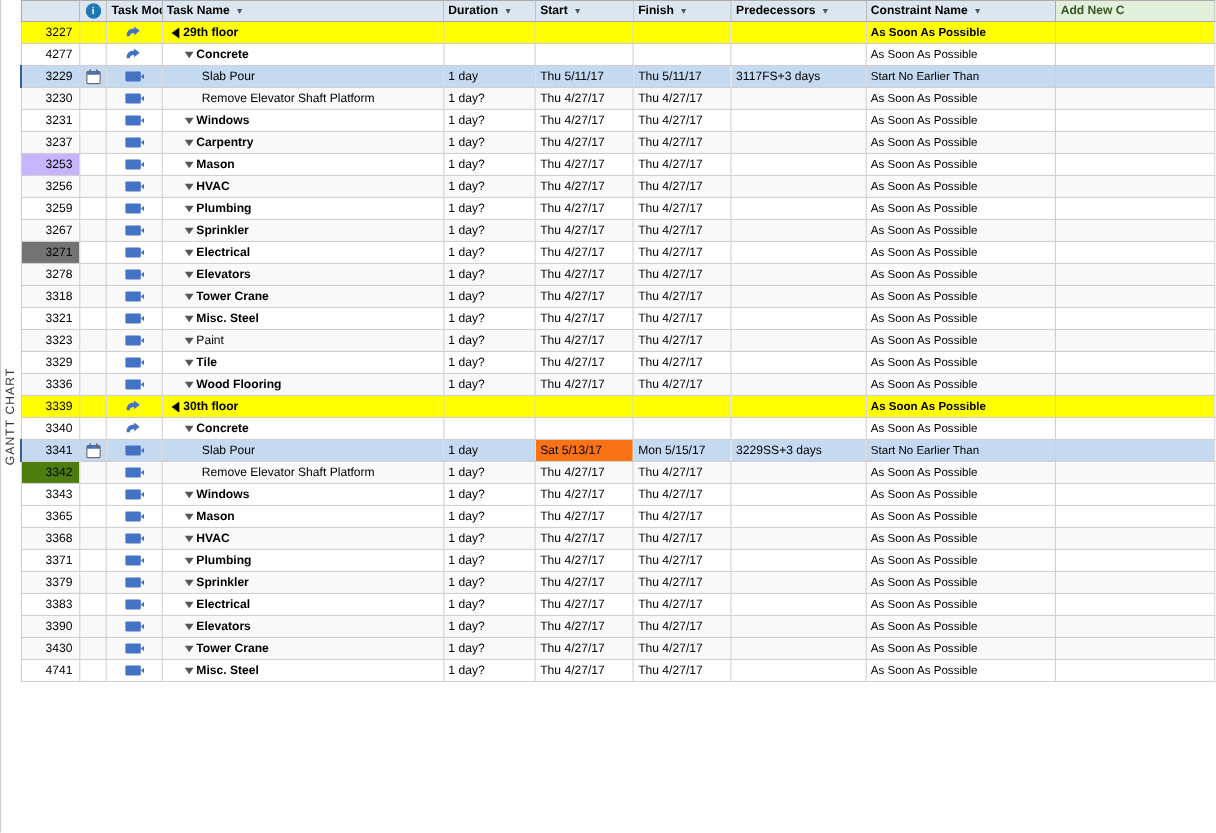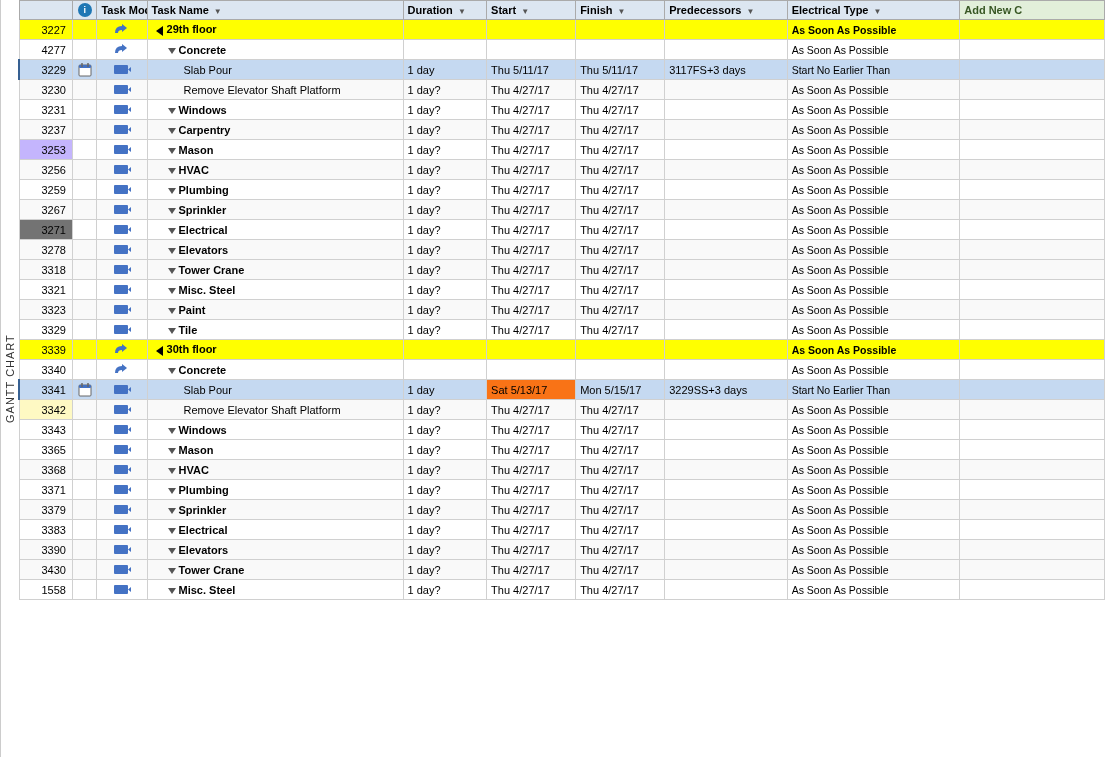--- a/index.html
+++ b/index.html
@@ -161,21 +161,21 @@
           </th>
           <th>
             <span>Finish</span>
             <span class="sort-arrow">▼</span>
           </th>
           <th>
             <span>Predecessors</span>
             <span class="sort-arrow">▼</span>
           </th>
           <th>
-            <span>Electrical Type</span>
+            <span>Constraint Name</span>
             <span class="sort-arrow">▼</span>
           </th>
           <th class="col-header-add">
             <span>Add New C</span>
           </th>
         </tr>
       </thead>
       <tbody id="table-body">
       <tr>
             <td class="id-cell" style="background: rgb(255, 255, 0);">3227</td>
@@ -390,21 +390,21 @@
             <td class="constraint-cell" style="background: rgb(255, 255, 255);">As Soon As Possible</td>
             <td style="background: rgb(255, 255, 255);"></td>
           </tr>
           <tr>
             <td class="id-cell" style="background: rgb(249, 249, 249);">3323</td>
             <td style="text-align: center; background: rgb(249, 249, 249);"></td>
             <td class="mode-cell" style="background: rgb(249, 249, 249);"><svg width="18" height="13" viewBox="0 0 18 13" style="vertical-align:middle">
                 <rect x="1" y="2" width="14" height="9" rx="1" fill="#4472c4"></rect>
                 <polygon points="15,6.5 18,4 18,9" fill="#4472c4"></polygon>
               </svg></td>
-            <td style="background: rgb(249, 249, 249);"><span style="padding-left:16px;font-weight:bold;"><span class="triangle-down"></span>Paint</span></td>
+            <td style="background: rgb(249, 249, 249);"><span style="padding-left:16px;font-weight:normal;"><span class="triangle-down"></span>Paint</span></td>
             <td style="background: rgb(249, 249, 249);">1 day?</td>
             <td style="background: rgb(249, 249, 249);">Thu 4/27/17</td>
             <td style="background: rgb(249, 249, 249);">Thu 4/27/17</td>
             <td style="background: rgb(249, 249, 249);"></td>
             <td class="constraint-cell" style="background: rgb(249, 249, 249);">As Soon As Possible</td>
             <td style="background: rgb(249, 249, 249);"></td>
           </tr>
           <tr>
             <td class="id-cell" style="background: rgb(255, 255, 255);">3329</td>
             <td style="text-align: center; background: rgb(255, 255, 255);"></td>
@@ -412,20 +412,35 @@
                 <rect x="1" y="2" width="14" height="9" rx="1" fill="#4472c4"></rect>
                 <polygon points="15,6.5 18,4 18,9" fill="#4472c4"></polygon>
               </svg></td>
             <td style="background: rgb(255, 255, 255);"><span style="padding-left:16px;font-weight:bold;"><span class="triangle-down"></span>Tile</span></td>
             <td style="background: rgb(255, 255, 255);">1 day?</td>
             <td style="background: rgb(255, 255, 255);">Thu 4/27/17</td>
             <td style="background: rgb(255, 255, 255);">Thu 4/27/17</td>
             <td style="background: rgb(255, 255, 255);"></td>
             <td class="constraint-cell" style="background: rgb(255, 255, 255);">As Soon As Possible</td>
             <td style="background: rgb(255, 255, 255);"></td>
+          </tr>
+          <tr>
+            <td class="id-cell" style="background: rgb(249, 249, 249);">3336</td>
+            <td style="text-align: center; background: rgb(249, 249, 249);"></td>
+            <td class="mode-cell" style="background: rgb(249, 249, 249);"><svg width="18" height="13" viewBox="0 0 18 13" style="vertical-align:middle">
+                <rect x="1" y="2" width="14" height="9" rx="1" fill="#4472c4"></rect>
+                <polygon points="15,6.5 18,4 18,9" fill="#4472c4"></polygon>
+              </svg></td>
+            <td style="background: rgb(249, 249, 249);"><span style="padding-left:16px;font-weight:bold;"><span class="triangle-down"></span>Wood Flooring</span></td>
+            <td style="background: rgb(249, 249, 249);">1 day?</td>
+            <td style="background: rgb(249, 249, 249);">Thu 4/27/17</td>
+            <td style="background: rgb(249, 249, 249);">Thu 4/27/17</td>
+            <td style="background: rgb(249, 249, 249);"></td>
+            <td class="constraint-cell" style="background: rgb(249, 249, 249);">As Soon As Possible</td>
+            <td style="background: rgb(249, 249, 249);"></td>
           </tr>
           <tr>
             <td class="id-cell" style="background: rgb(255, 255, 0);">3339</td>
             <td style="text-align: center; background: rgb(255, 255, 0);"></td>
             <td class="mode-cell" style="background: rgb(255, 255, 0);"><svg width="18" height="14" viewBox="0 0 18 14" style="vertical-align:middle">
                 <path d="M2,10 Q2,3 9,3 L9,1 L14,5 L9,9 L9,7 Q5,7 5,10 Z" fill="#4472c4"></path>
               </svg></td>
             <td style="background: rgb(255, 255, 0);"><span style="font-weight:bold;padding-left:4px;"><span style="display:inline-block;width:0;height:0;border-top:5px solid transparent;border-bottom:5px solid transparent;border-right:7px solid #000;margin-right:4px;vertical-align:middle;"></span>30th floor</span></td>
             <td style="background: rgb(255, 255, 0);"></td>
             <td style="background: rgb(255, 255, 0);"></td>
@@ -462,21 +477,21 @@
               </svg></td>
             <td style="background: rgb(197, 217, 241);"><span style="padding-left:32px;">Slab Pour</span></td>
             <td style="background: rgb(197, 217, 241);">1 day</td>
             <td style="background: #f97316;">Sat 5/13/17</td>
             <td style="background: rgb(197, 217, 241);">Mon 5/15/17</td>
             <td style="background: rgb(197, 217, 241);">3229SS+3 days</td>
             <td class="constraint-cell" style="background: rgb(197, 217, 241);">Start No Earlier Than</td>
             <td style="background: rgb(197, 217, 241);"></td>
           </tr>
           <tr>
-            <td class="id-cell" style="background: #fef9c3; margin-left: 36px;">3342</td>
+            <td class="id-cell" style="background: #4d7c0f; margin-left: 36px;">3342</td>
             <td style="text-align: center; background: rgb(249, 249, 249);"></td>
             <td class="mode-cell" style="background: rgb(249, 249, 249);"><svg width="18" height="13" viewBox="0 0 18 13" style="vertical-align:middle">
                 <rect x="1" y="2" width="14" height="9" rx="1" fill="#4472c4"></rect>
                 <polygon points="15,6.5 18,4 18,9" fill="#4472c4"></polygon>
               </svg></td>
             <td style="background: rgb(249, 249, 249);"><span style="padding-left:32px;">Remove Elevator Shaft Platform</span></td>
             <td style="background: rgb(249, 249, 249);">1 day?</td>
             <td style="background: rgb(249, 249, 249);">Thu 4/27/17</td>
             <td style="background: rgb(249, 249, 249);">Thu 4/27/17</td>
             <td style="background: rgb(249, 249, 249);"></td>
@@ -597,21 +612,21 @@
               </svg></td>
             <td style="background: rgb(249, 249, 249);"><span style="padding-left:16px;font-weight:bold;"><span class="triangle-down"></span>Tower Crane</span></td>
             <td style="background: rgb(249, 249, 249);">1 day?</td>
             <td style="background: rgb(249, 249, 249);">Thu 4/27/17</td>
             <td style="background: rgb(249, 249, 249);">Thu 4/27/17</td>
             <td style="background: rgb(249, 249, 249);"></td>
             <td class="constraint-cell" style="background: rgb(249, 249, 249);">As Soon As Possible</td>
             <td style="background: rgb(249, 249, 249);"></td>
           </tr>
           <tr>
-            <td class="id-cell" style="background: rgb(255, 255, 255);">1558</td>
+            <td class="id-cell" style="background: rgb(255, 255, 255);">4741</td>
             <td style="text-align: center; background: rgb(255, 255, 255);"></td>
             <td class="mode-cell" style="background: rgb(255, 255, 255);"><svg width="18" height="13" viewBox="0 0 18 13" style="vertical-align:middle">
                 <rect x="1" y="2" width="14" height="9" rx="1" fill="#4472c4"></rect>
                 <polygon points="15,6.5 18,4 18,9" fill="#4472c4"></polygon>
               </svg></td>
             <td style="background: rgb(255, 255, 255);"><span style="padding-left:16px;font-weight:bold;"><span class="triangle-down"></span>Misc. Steel</span></td>
             <td style="background: rgb(255, 255, 255);">1 day?</td>
             <td style="background: rgb(255, 255, 255);">Thu 4/27/17</td>
             <td style="background: rgb(255, 255, 255);">Thu 4/27/17</td>
             <td style="background: rgb(255, 255, 255);"></td>

